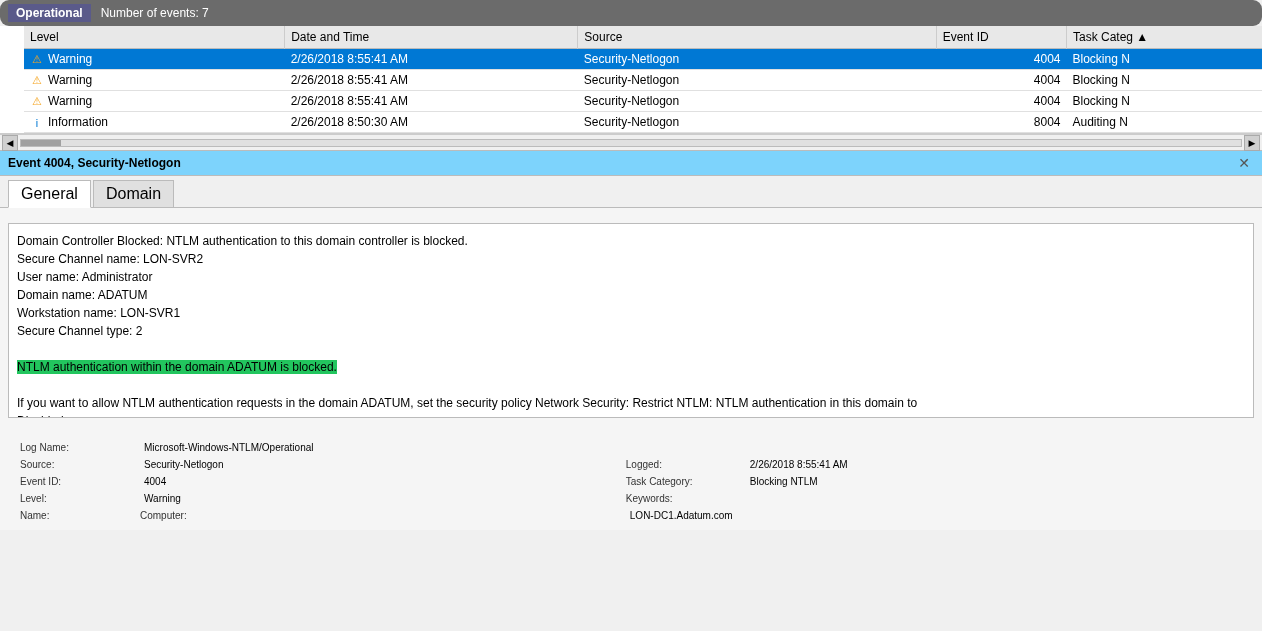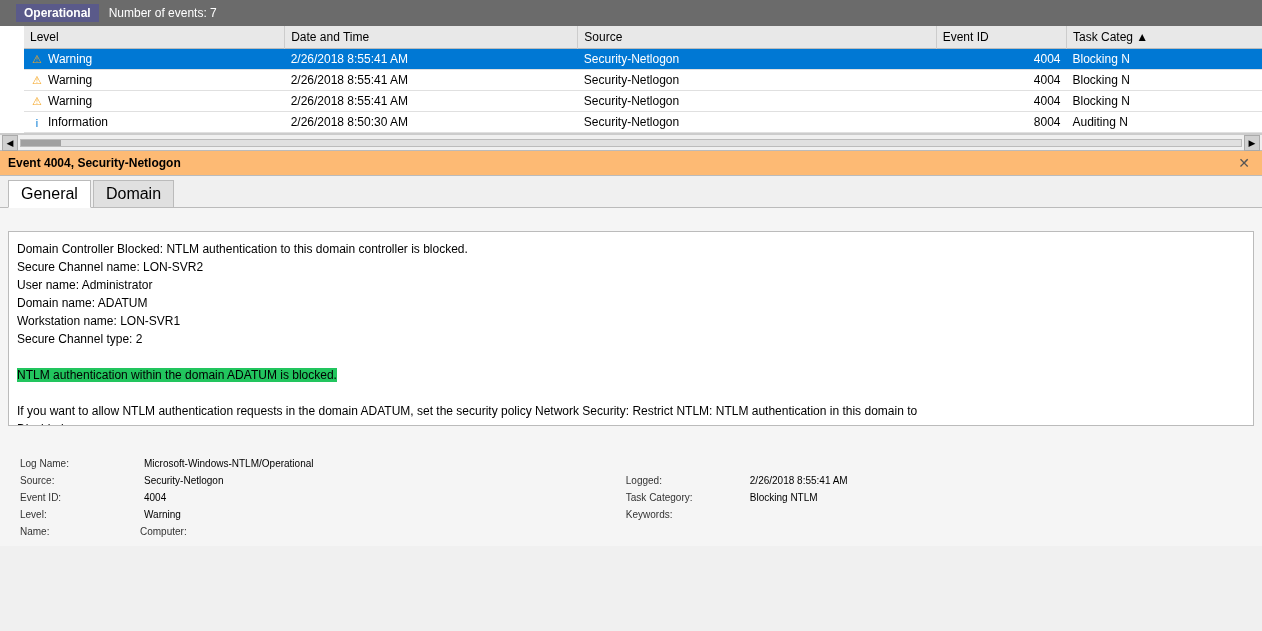--- a/index.html
+++ b/index.html
@@ -2,25 +2,26 @@
 <html><head>
   <meta charset="utf-8">
   <style>
     * { box-sizing: border-box; margin: 0; padding: 0; }
     body { font-family: 'Segoe UI', Tahoma, Geneva, Verdana, sans-serif; font-size: 12px; background: #f0f0f0; }
 
     
     .top-bar {
       background: #6b6b6b;
       color: white;
-      padding: 4px 16px;
+      padding: 4px 8px;
       display: flex;
       align-items: center;
       gap: 10px;
       font-size: 12px;
+      border-radius: 9px;
     }
     .top-bar-label {
       background: #5a5a8a;
       padding: 2px 8px;
       font-weight: bold;
     }
 
     
     .event-table-container {
       background: white;
@@ -122,21 +123,21 @@
       position: absolute;
       left: 0;
     }
 
     
     .detail-panel {
       background: #f5f5f5;
       border-top: 1px solid #bbb;
     }
     .detail-title-bar {
-      background: #fdba74;
+      background: #7dd3fc;
       border-bottom: 1px solid #bbb;
       padding: 4px 8px;
       display: flex;
       align-items: center;
       justify-content: space-between;
     }
     .detail-title {
       font-size: 12px;
       font-weight: bold;
     }
@@ -169,21 +170,21 @@
       border-bottom: 1px solid white;
       margin-bottom: -1px;
       z-index: 1;
       position: relative;
     }
 
     
     .message-area {
       background: white;
       border: 1px solid #bbb;
-      margin: 23px 8px;
+      margin: 15px 8px;
       padding: 8px;
       height: 195px;
       overflow-y: auto;
       font-size: 12px;
       line-height: 1.5;
       position: relative;
     }
     .message-area .highlight {
       background: #22c55e;
     }
@@ -324,14 +325,15 @@
     <span class="meta-label">Task Category:</span>
     <span class="meta-value">Blocking NTLM</span>
 
     <span class="meta-label">Level:</span>
     <span class="meta-value">Warning</span>
     <span class="meta-label">Keywords:</span>
     <span class="meta-value"></span>
 
     <span class="meta-label">Name:</span>
     <span class="meta-label">Computer:</span>
+    <span class="meta-value">LON-DC1.Adatum.com</span>
   </div>
 </div>
 
 </body></html>

